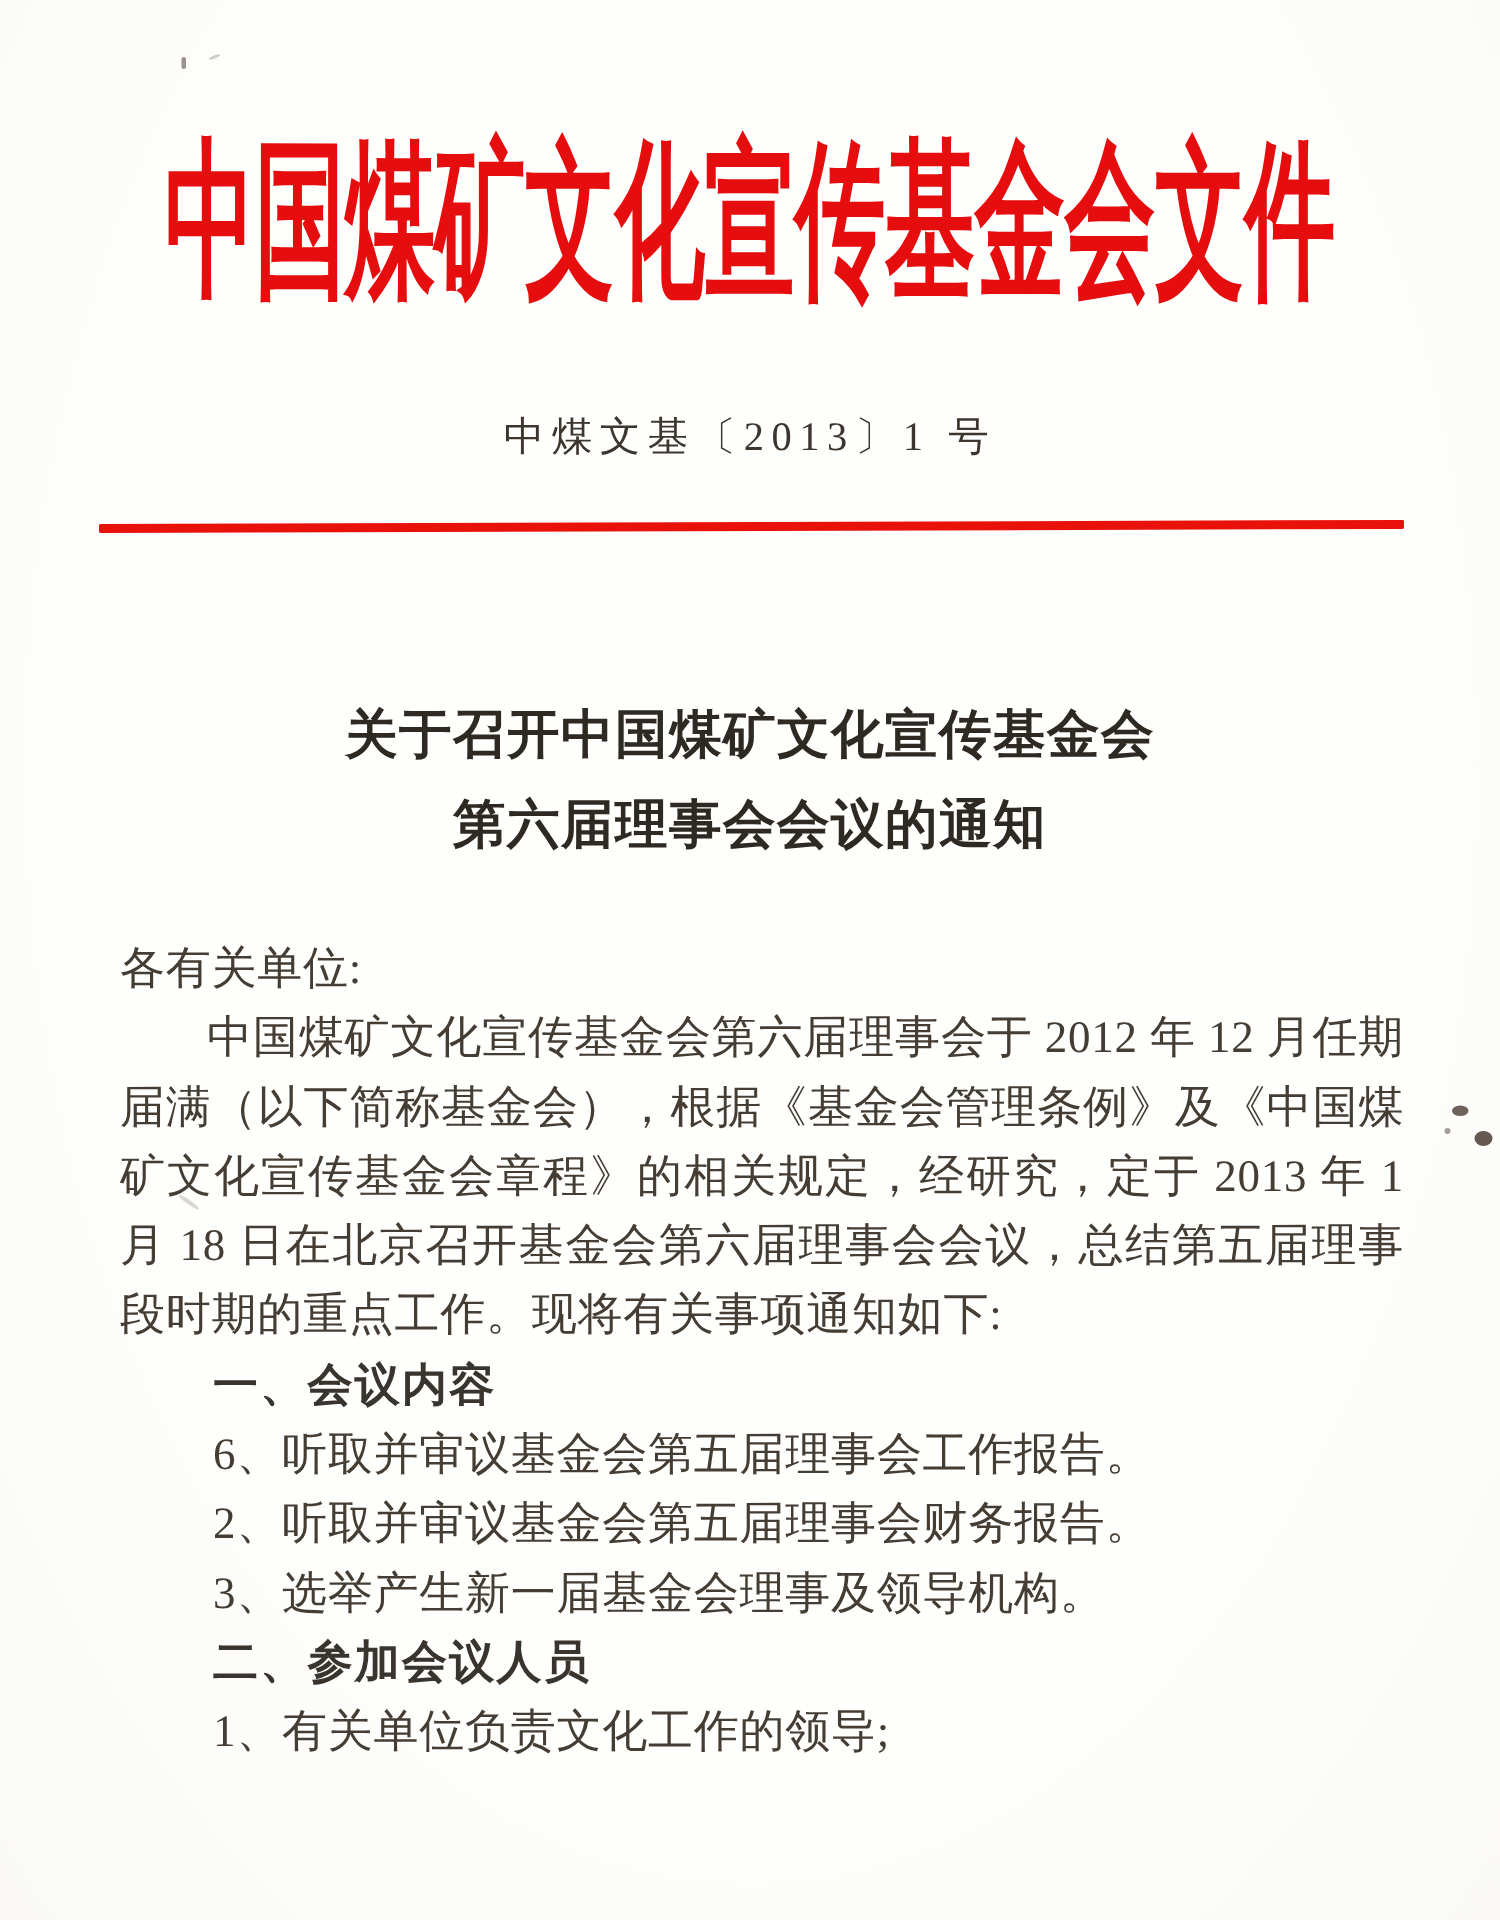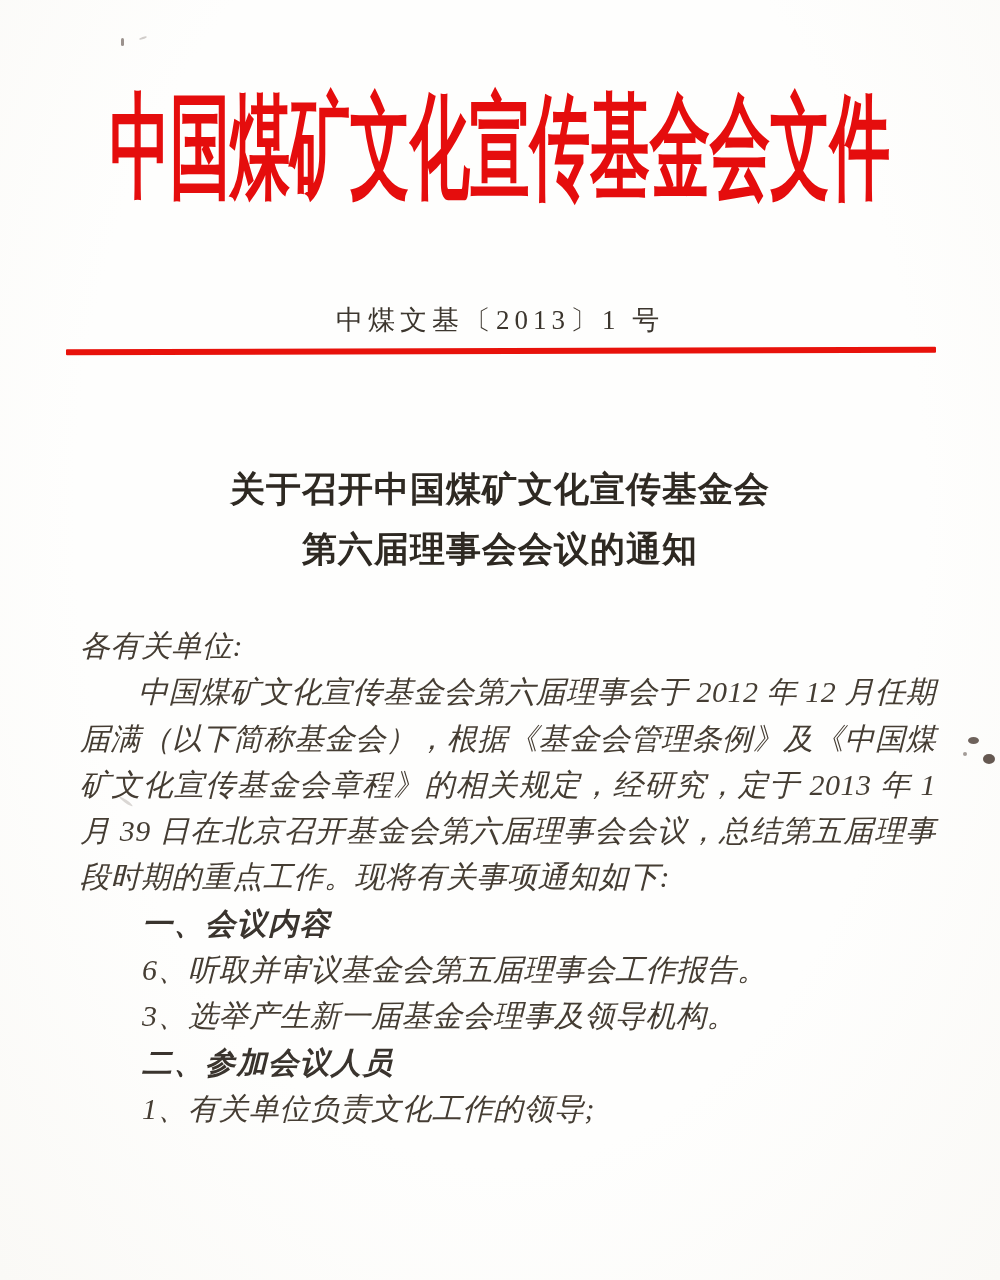--- a/index.html
+++ b/index.html
@@ -30,21 +30,21 @@
     font-weight: 700;
     letter-spacing: 0px;
     transform: scaleY(1.9);
     transform-origin: top center;
     font-family: "Liberation Serif", "DejaVu Serif", serif;
   }
 
   
   .doc-number {
     position: absolute;
-    top: 302px; left: 0; width: 100%;
+    top: 273px; left: 0; width: 100%;
     text-align: center;
     font-size: 27px;
     letter-spacing: 5px;
     color: #3c362e;
   }
 
   
   .red-rule {
     position: absolute;
     left: 66px; top: 348px;
@@ -69,21 +69,21 @@
   
   .body-block {
     position: absolute;
     left: 80px; top: 623px;
     width: 856px;
     font-size: 30px;
     line-height: 46.3px;
     color: #453d33;
     letter-spacing: 0.5px;
   }
-  .body-line { height: 46.3px; white-space: nowrap; font-style: italic; }
+  .body-line { height: 46.3px; white-space: nowrap; }
   .just {
     white-space: normal;
     text-align: justify;
     text-align-last: justify;
   }
   .indent-first { text-indent: 58px; }
   .indent { padding-left: 62px; }
   .sec-heading {
     font-family: "Liberation Sans", "DejaVu Sans", sans-serif;
     font-weight: 700;
@@ -122,25 +122,26 @@
     <div>关于召开中国煤矿文化宣传基金会</div>
     <div>第六届理事会会议的通知</div>
   </div>
 
   <div class="body-block">
     <div class="body-line">各有关单位:</div>
 
     <div class="body-line just indent-first">中国煤矿文化宣传基金会第六届理事会于 2012 年 12 月任期</div>
     <div class="body-line just">届满（以下简称基金会），根据《基金会管理条例》及《中国煤</div>
     <div class="body-line just">矿文化宣传基金会章程》的相关规定，经研究，定于 2013 年 1</div>
-    <div class="body-line just">月 39 日在北京召开基金会第六届理事会会议，总结第五届理事</div>
+    <div class="body-line just">月 18 日在北京召开基金会第六届理事会会议，总结第五届理事</div>
     <div class="body-line">段时期的重点工作。现将有关事项通知如下:</div>
 
     <div class="body-line indent sec-heading">一、会议内容</div>
     <div class="body-line indent">6、听取并审议基金会第五届理事会工作报告。</div>
+    <div class="body-line indent">2、听取并审议基金会第五届理事会财务报告。</div>
     <div class="body-line indent">3、选举产生新一届基金会理事及领导机构。</div>
 
     <div class="body-line indent sec-heading">二、参加会议人员</div>
     <div class="body-line indent">1、有关单位负责文化工作的领导;</div>
   </div>
 
   <div class="speck s1"></div>
   <div class="speck s2"></div>
   <div class="speck s3"></div>
   <div class="speck s4"></div>

